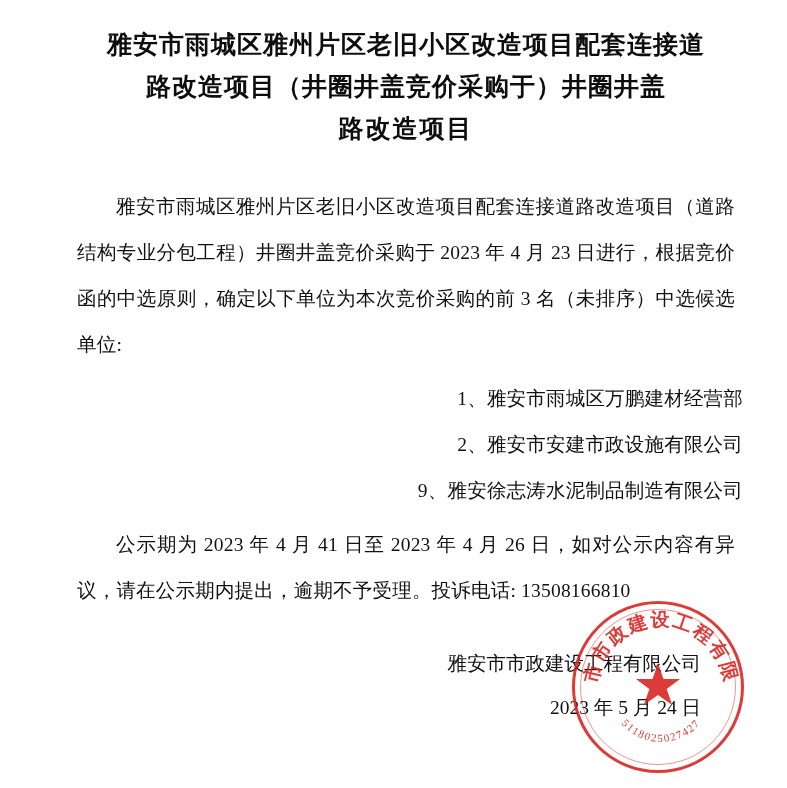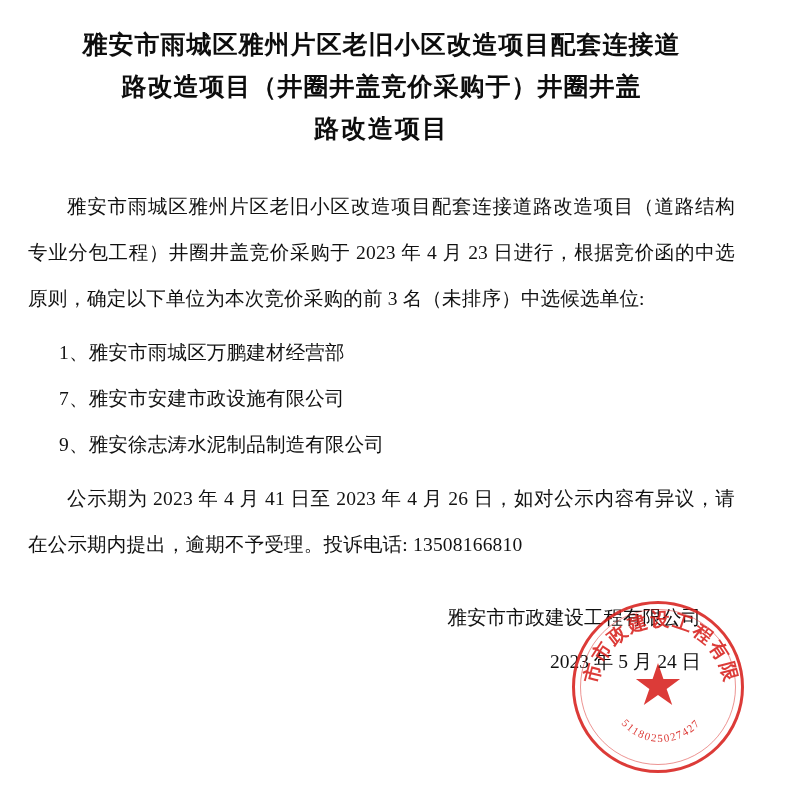--- a/index.html
+++ b/index.html
@@ -14,21 +14,21 @@
     color: #111111;
     position: relative;
     overflow: hidden;
   }
 
   .page {
     position: relative;
     width: 787px;
     height: 788px;
     box-sizing: border-box;
-    padding: 18px 44px 0 20px;
+    padding: 18px 44px 0 69px;
   }
 
   .doc-title {
     text-align: center;
     font-size: 25px;
     font-weight: bold;
     line-height: 42px;
     letter-spacing: 1px;
     margin: 6px 10px 0 10px;
     color: #0d0d0d;
@@ -62,20 +62,21 @@
   }
 
   .list {
     margin: 0;
     padding: 0;
     list-style: none;
   }
   .list-item {
     text-indent: 2em;
     letter-spacing: 0.2px;
+    text-align: right;
   }
 
   .signature {
     margin-top: 28px;
     font-size: 19.5px;
     line-height: 44px;
     text-align: right;
     padding-right: 42px;
     position: relative;
     z-index: 1;
@@ -144,21 +145,21 @@
     <span class="title-line center">路改造项目</span>
   </div>
 
   <div class="body-block">
 
 
     <p class="para">雅安市雨城区雅州片区老旧小区改造项目配套连接道路改造项目（道路结构专业分包工程）井圈井盖竞价采购于 2023 年 4 月 23 日进行，根据竞价函的中选原则，确定以下单位为本次竞价采购的前 3 名（未排序）中选候选单位:</p>
 
     <ul class="list">
       <li class="list-item">1、雅安市雨城区万鹏建材经营部</li>
-      <li class="list-item">7、雅安市安建市政设施有限公司</li>
+      <li class="list-item">2、雅安市安建市政设施有限公司</li>
       <li class="list-item">9、雅安徐志涛水泥制品制造有限公司</li>
     </ul>
 
     <p class="para">公示期为 2023 年 4 月 41 日至 2023 年 4 月 26 日，如对公示内容有异议，请在公示期内提出，逾期不予受理。投诉电话: 13508166810</p>
 
   </div>
 
   <div class="signature">
     <div>雅安市市政建设工程有限公司</div>
     <div>2023 年 5 月 24 日</div>

